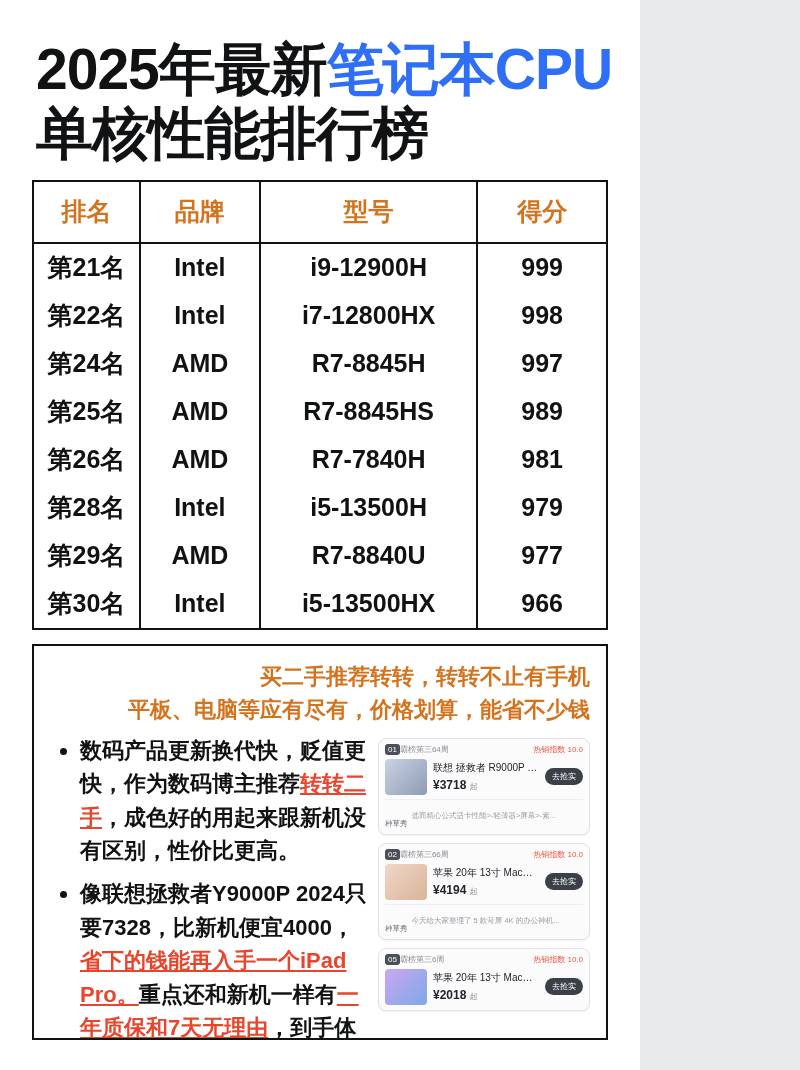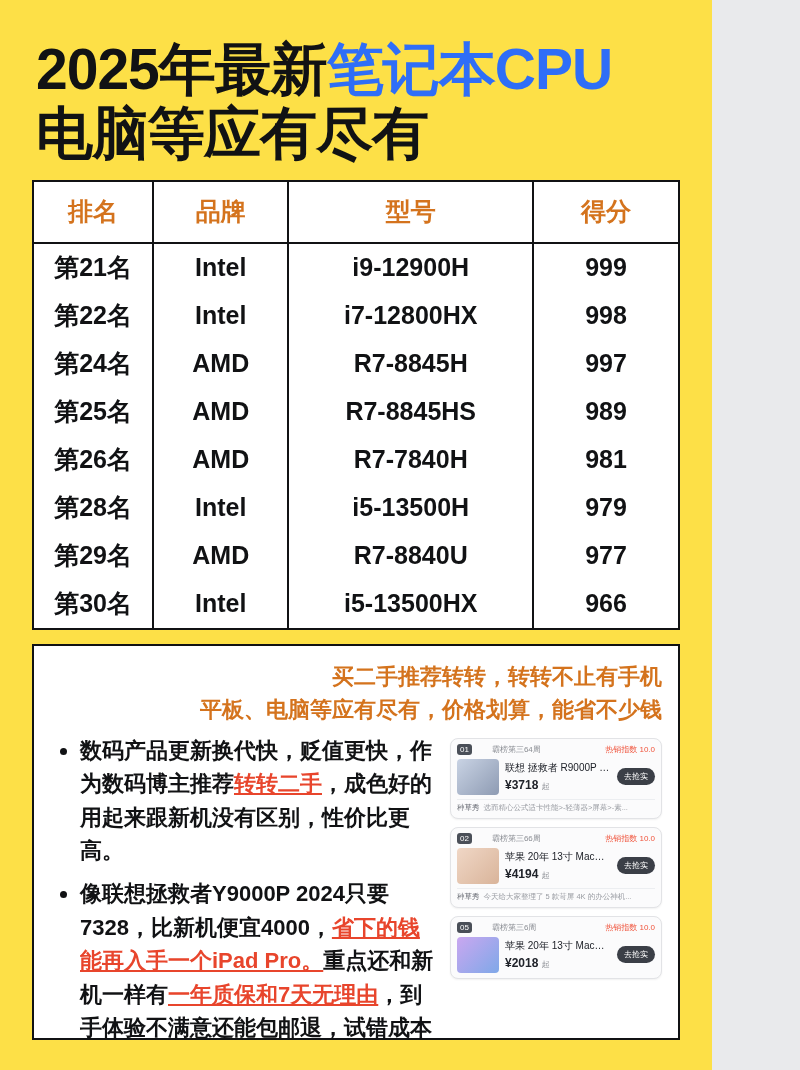--- a/index.html
+++ b/index.html
@@ -8,23 +8,23 @@
     background: #e9eaec;
   }
   body {
     width: 800px;
     height: 1070px;
     font-family: "Liberation Sans", sans-serif;
     overflow: hidden;
   }
   .page {
     position: relative;
-    width: 712px;
+    width: 640px;
     height: 1070px;
-    background: #fde047;
+    background: #ffffff;
     box-sizing: border-box;
     padding: 30px 32px 0 32px;
   }
   
   .title-block {
     margin: 8px 0 14px 4px;
   }
   .title-line {
     font-size: 57px;
     font-weight: bold;
@@ -131,21 +131,21 @@
     box-shadow: 0 1px 2px rgba(0,0,0,0.06);
   }
   .thumb-top {
     display: flex;
     align-items: center;
     justify-content: space-between;
     font-size: 8px;
     color: #8a8d93;
     margin-bottom: 4px;
   }
-  .thumb-top .left { display: flex; align-items: center; gap: 20px; justify-content: space-between; }
+  .thumb-top .left { display: flex; align-items: center; gap: 0; justify-content: space-between; }
   .badge-num {
     background: #4a4f58;
     color: #fff;
     border-radius: 3px;
     padding: 1px 3px;
     font-size: 8px;
   }
   .hot { color: #f0543c; font-size: 8px; white-space: nowrap; }
   .thumb-mid {
     display: flex;
@@ -193,30 +193,31 @@
     color: #9a9da3;
     border-top: 1px solid #eceef1;
     padding-top: 3px;
     white-space: nowrap;
     overflow: hidden;
   }
   .foot-tag {
     color: #6d7078;
     font-size: 7.5px;
     white-space: nowrap;
+    margin-top: 16px;
   }
 </style>
 </head>
 <body>
 
 <div class="page">
 
   <div class="title-block">
     <div class="title-line"><span>2025年最新</span><span class="hl">笔记本CPU</span></div>
-    <div class="title-line">电脑等应有尽有</div>
+    <div class="title-line">单核性能排行榜</div>
   </div>
 
   <div class="table-card">
     <table class="rank">
       <colgroup>
         <col class="c-rank">
           <col class="c-brand">
           <col class="c-model">
           <col class="c-score">
       </colgroup>

